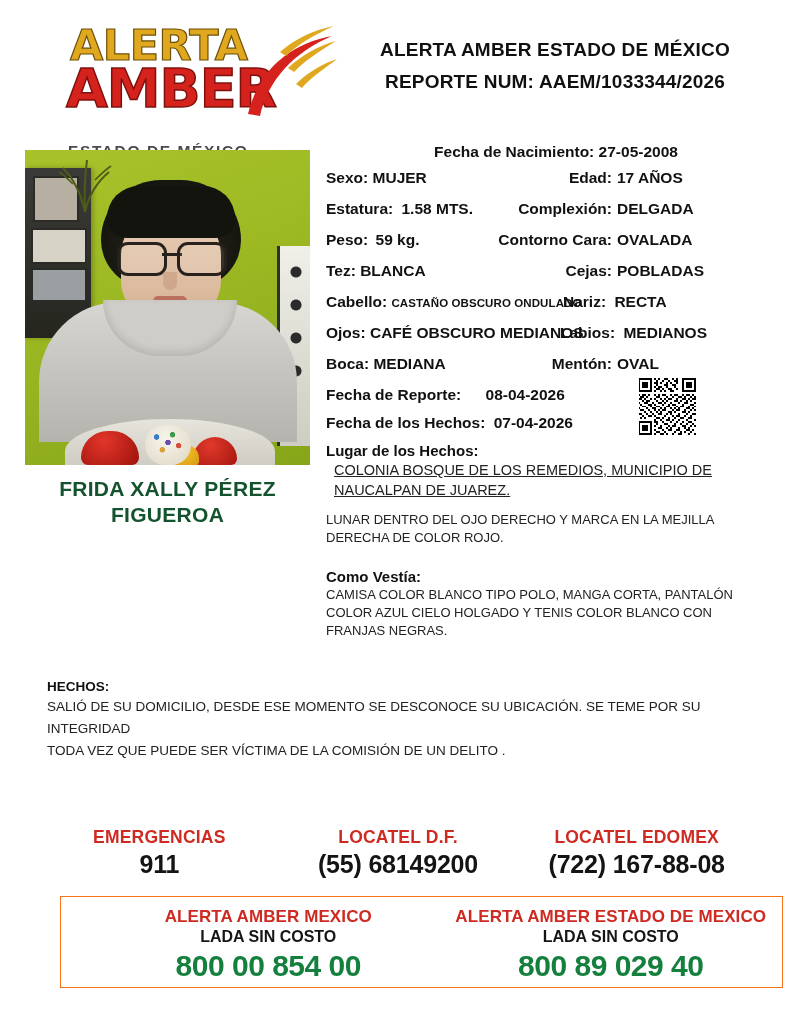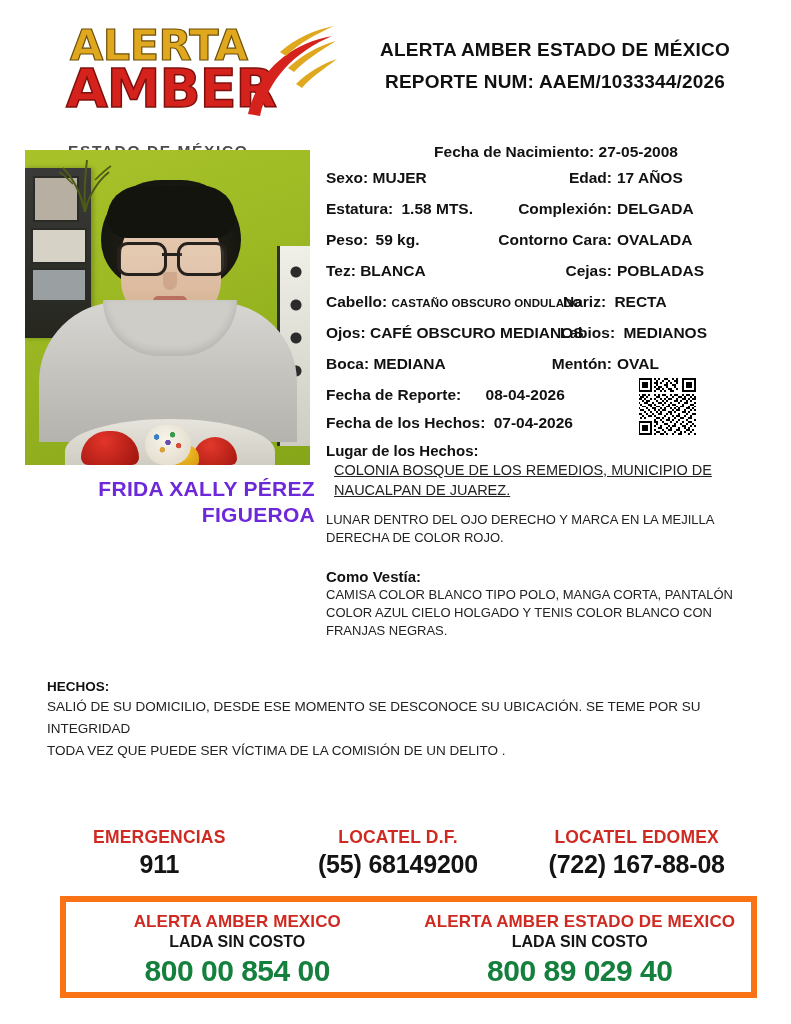--- a/index.html
+++ b/index.html
@@ -255,22 +255,22 @@
     width: 26px; height: 20px;
     background: radial-gradient(circle at 40% 30%, #f5c431, #d79a0d);
     border-radius: 13px 13px 4px 4px;
   }
 
   .victim-name {
     position: absolute;
     left: 20px;
     top: 476px;
     width: 295px;
-    text-align: right;
-    color: #6d28d9;
+    text-align: center;
+    color: #14532d;
     font-size: 21px;
     font-weight: 700;
     line-height: 1.23;
     letter-spacing: 0.3px;
   }
 
   
   .fields { position: absolute; left: 0; top: 0; }
   .lcol { left: 326px; }
   .fld {
@@ -374,23 +374,24 @@
     line-height: 32px;
     letter-spacing: -0.2px;
   }
 
   .lada-box {
     position: absolute;
     left: 60px;
     top: 896px;
     width: 685px;
     height: 90px;
-    border: 6px solid #f97316;
+    border: 1px solid #f97316;
     background: #ffffff;
     display: flex;
+    padding-left: 36px;
   }
   .lada-col {
     flex: 1;
     text-align: center;
     padding-top: 9px;
   }
   .lada-title {
     color: #cf2a22;
     font-size: 17px;
     font-weight: 700;

